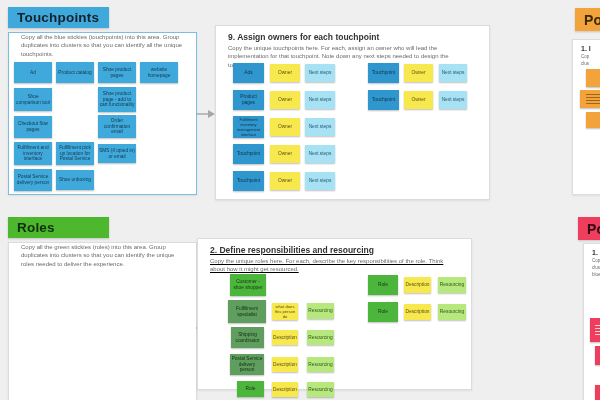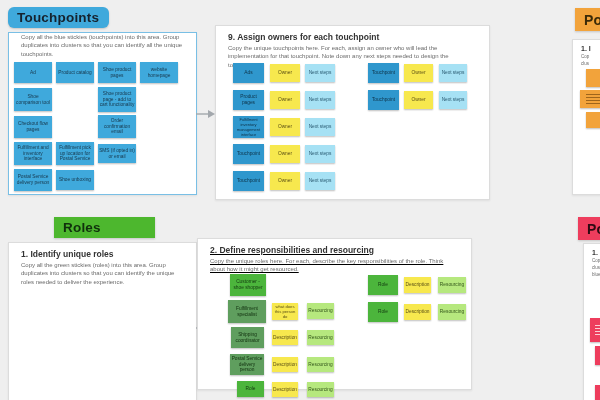--- a/index.html
+++ b/index.html
@@ -1,22 +1,22 @@
 <!DOCTYPE html>
 <html><head>
 <meta charset="utf-8">
 <style>
   html,body{margin:0;padding:0;}
   body{width:600px;height:400px;overflow:hidden;font-family:"Liberation Sans",sans-serif;}
   #canvas{position:relative;width:600px;height:400px;background:#efefef;overflow:hidden;}
   .sec-header{position:absolute;display:flex;align-items:center;padding-left:9px;
     font-weight:800;font-size:13.5px;color:#15222e;letter-spacing:.2px;
     box-shadow:0 1px 2px rgba(0,0,0,.18);}
-  .hdr-blue{background:#3fa9dc;border-radius:6px;}
-  .hdr-green{background:#4db72e;color:#10300c;margin-left:46px;}
+  .hdr-blue{background:#3fa9dc;}
+  .hdr-green{background:#4db72e;color:#10300c;}
   .hdr-orange{background:#f2a33b;color:#3a2a08;}
   .hdr-pink{background:#ee3d5d;color:#2e0a12;}
   .panel{position:absolute;background:#ffffff;border:1px solid #dcdcdc;box-sizing:border-box;
     box-shadow:0 1px 2px rgba(0,0,0,.07);}
   .panel.selected{border:1px solid #79bfe5;}
   .panel-title{font-weight:bold;font-size:8.5px;color:#333;margin:6px 12px 2px 12px;}
   .panel-desc{font-size:6px;color:#6b6b6b;margin:0 12px;line-height:1.4;}
   .sticky{position:absolute;display:flex;align-items:center;justify-content:center;
     text-align:center;font-size:4.8px;line-height:1.25;padding:1px;box-sizing:border-box;
     box-shadow:0 1px 1.5px rgba(0,0,0,.25);color:#18384d;overflow:hidden;}
@@ -100,21 +100,20 @@
 
   <div class="sticky st-blue2" style="left:368px;top:90px;width:31px;height:20px;">Touchpoint</div>
   <div class="sticky st-yellow" style="left:404px;top:91px;width:29px;height:18px;">Owner</div>
   <div class="sticky st-lblue" style="left:439px;top:91px;width:28px;height:18px;">Next steps</div>
 
   <div class="sec-header hdr-green" style="left:8px;top:217px;width:92px;height:21px;">
     <span>Roles</span>
   </div>
 
   <div class="panel" style="left:8px;top:242px;width:189px;height:170px;">
-    <div class="panel-title">1. Identify unique roles</div>
     <div class="panel-desc">Copy all the green stickies (roles) into this area. Group duplicates into clusters so that you can identify the unique roles needed to deliver the experience.</div>
   </div>
 
   <svg class="arrow" style="left:196px;top:322px;" width="19" height="12" viewBox="0 0 19 12">
     <line x1="0" y1="6" x2="13" y2="6" stroke="#a3a8ad" stroke-width="1.4"></line>
     <path d="M12 2 L19 6 L12 10 Z" fill="#a3a8ad"></path>
   </svg>
 
   <div class="panel" style="left:197px;top:238px;width:275px;height:152px;text-decoration:underline;">
     <div class="panel-title">2. Define responsibilities and resourcing</div>

